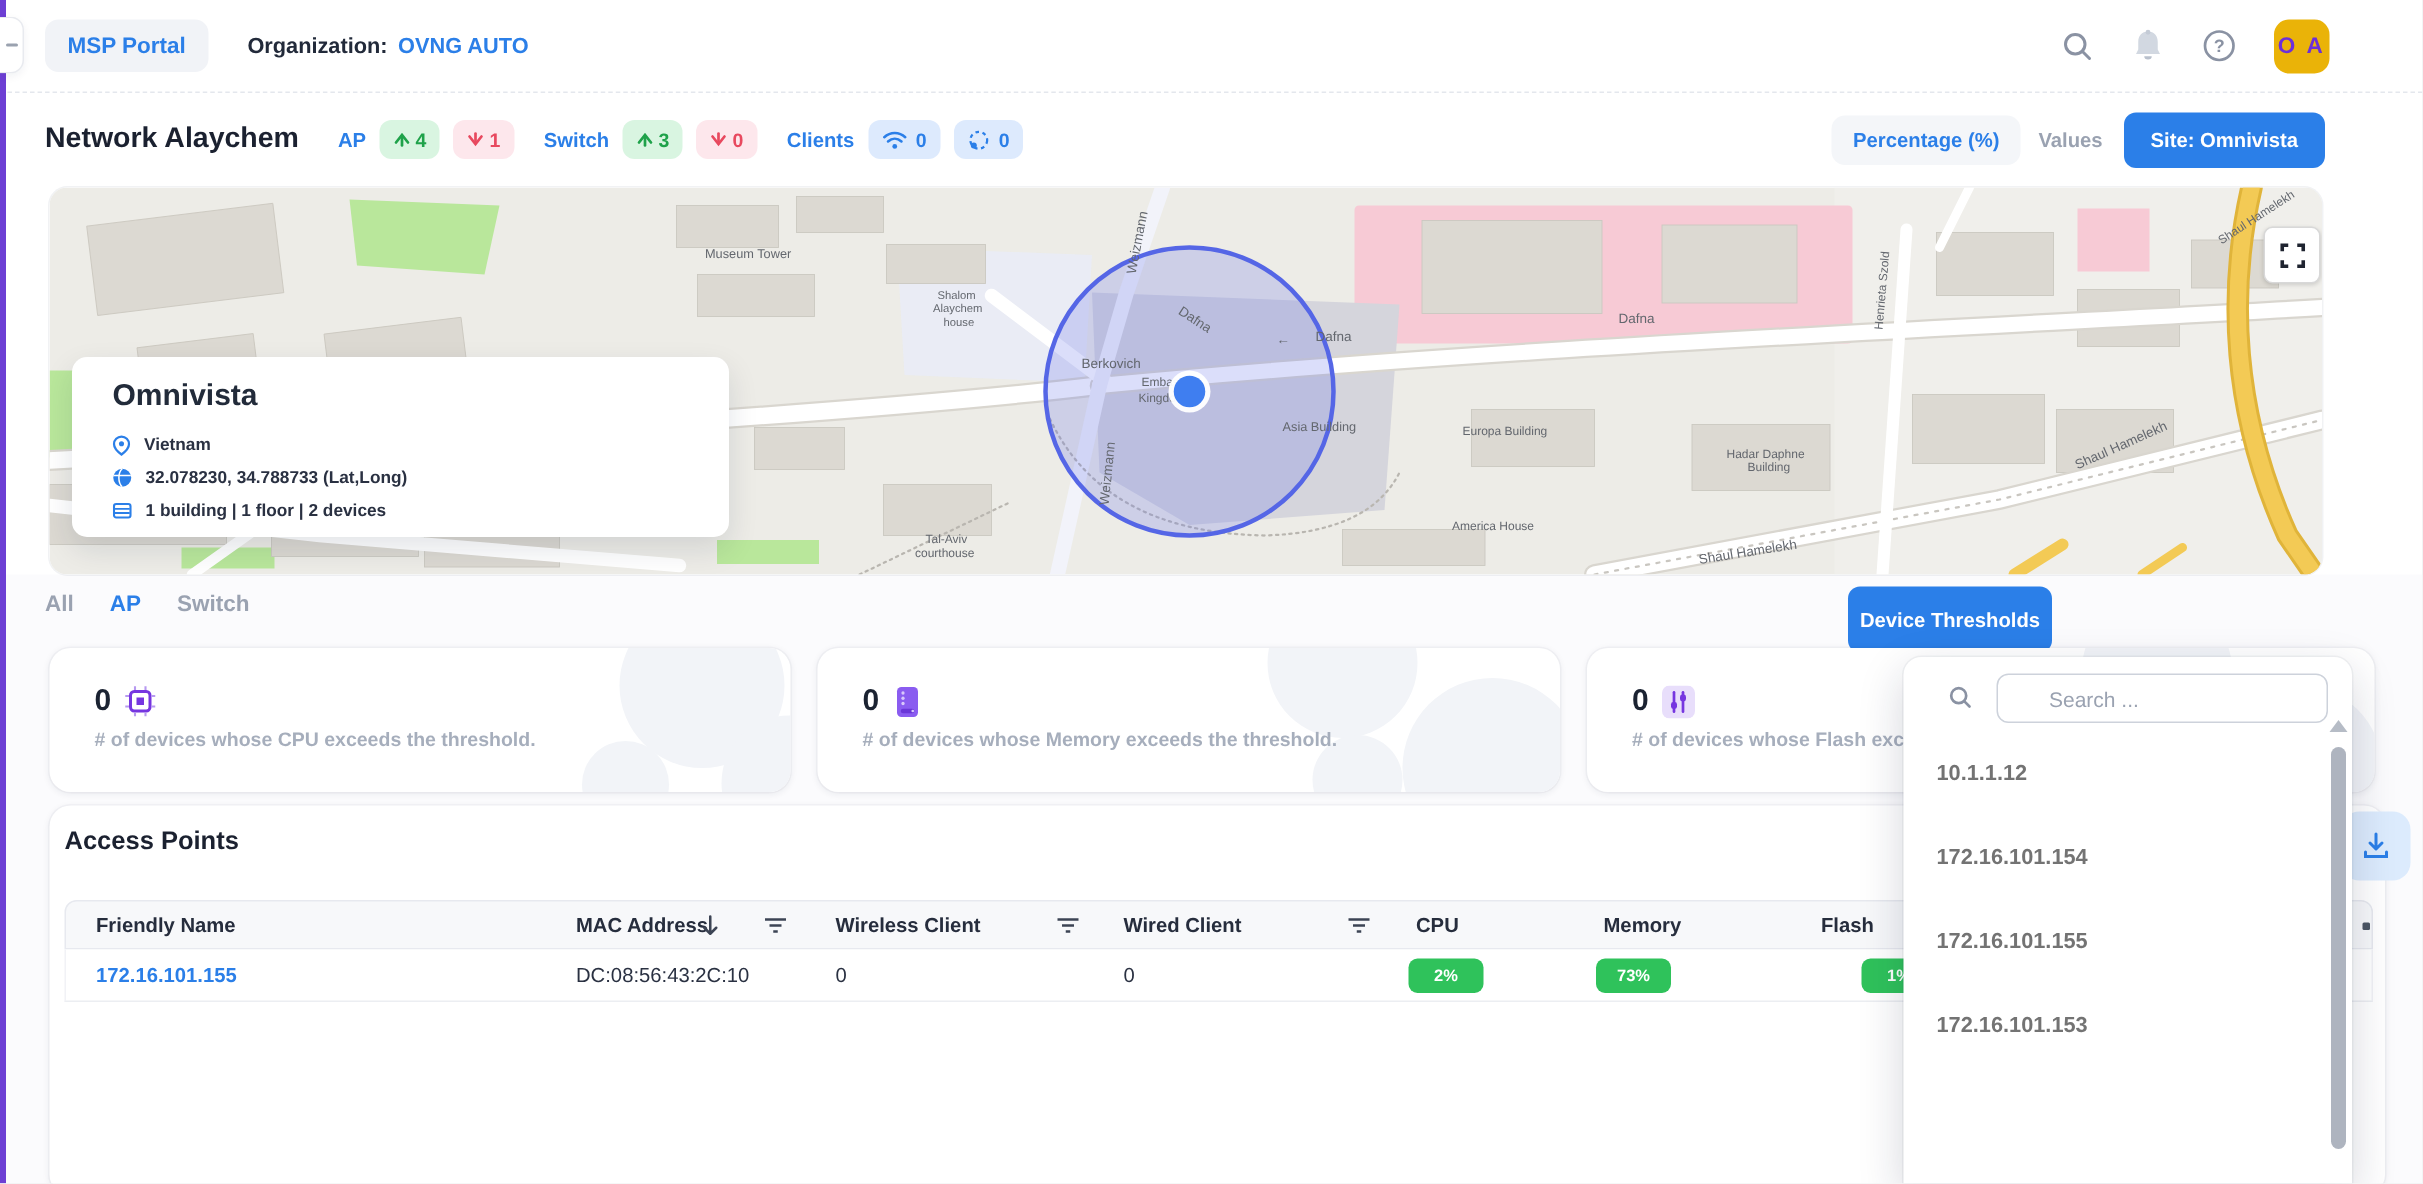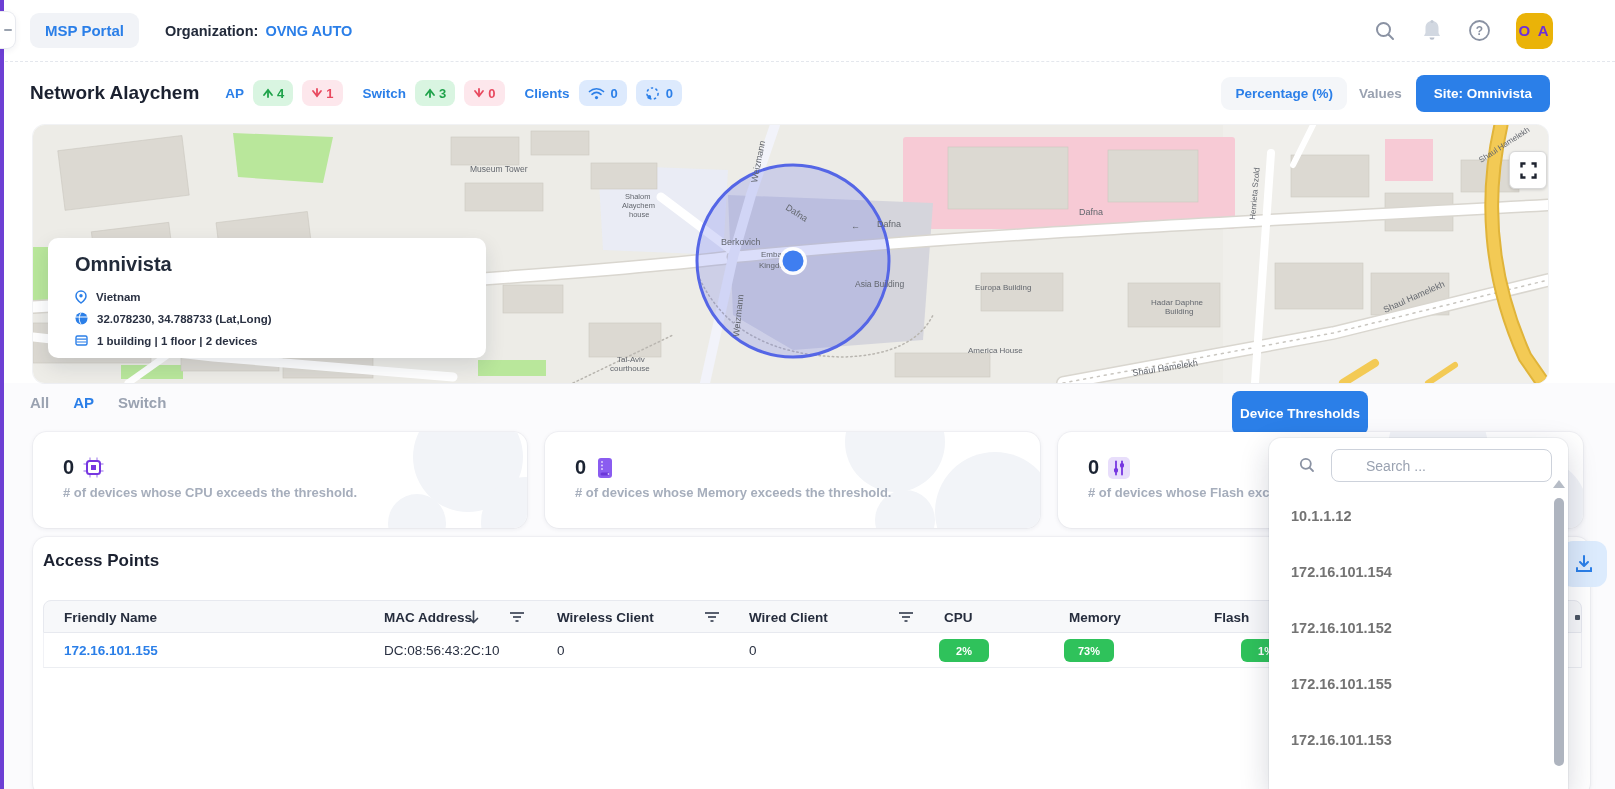--- a/index.html
+++ b/index.html
@@ -464,21 +464,20 @@
     <input class="dd-search" type="text" placeholder="Search ..." style="">
     <svg class="dd-search-icon" width="16" height="16" viewBox="0 0 16 16">
       <circle cx="6.8" cy="6.8" r="5" fill="none" stroke="#8a92a3" stroke-width="1.8"></circle>
       <line x1="10.6" y1="10.6" x2="14" y2="14" stroke="#8a92a3" stroke-width="1.8" stroke-linecap="round"></line>
     </svg>
     <div class="scroll-up"></div>
     <div class="scroll-thumb"></div>
     <div class="dd-list">
       <div class="dd-item">10.1.1.12</div>
       <div class="dd-item">172.16.101.154</div>
-      <div class="dd-item">172.16.101.152</div>
       <div class="dd-item">172.16.101.155</div>
       <div class="dd-item">172.16.101.153</div>
     </div>
   </div>
 
   <div class="left-strip"></div>
   <div class="collapse-tab">
     <div class="collapse-dash"></div>
   </div>
 

